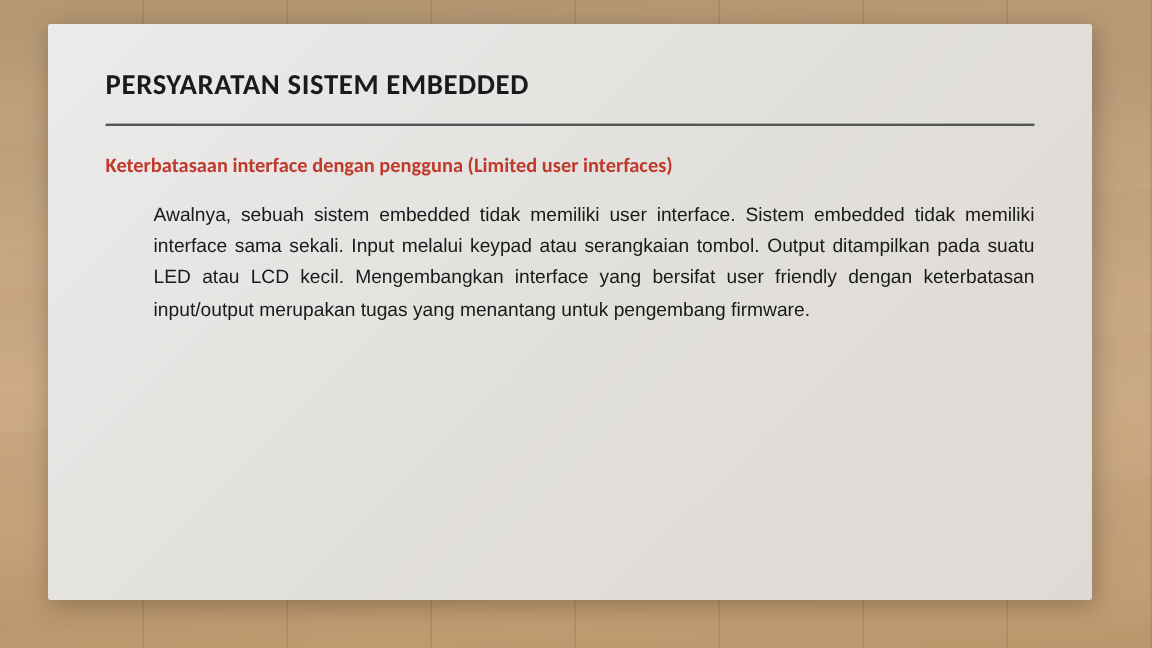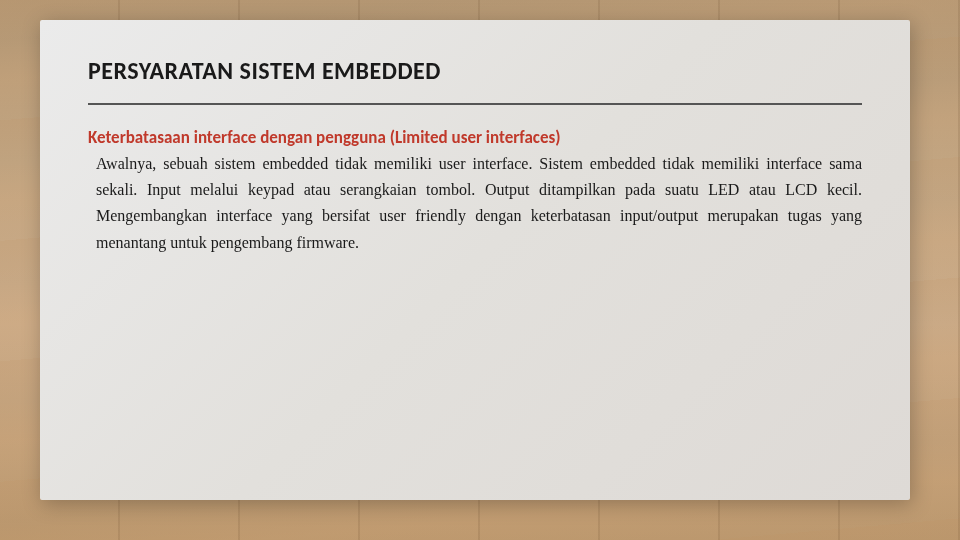--- a/index.html
+++ b/index.html
@@ -86,31 +86,32 @@
       border: none;
       border-top: 2px solid #555;
       margin-bottom: 20px;
       width: 100%;
     }
 
     .subtitle {
       font-size: 17px;
       font-weight: bold;
       color: #c0392b;
+      margin-bottom: 16px;
       font-family: 'Calibri', Arial, sans-serif;
       line-height: 1.5;
     }
 
     .body-text {
       font-size: 16px;
       color: #1a1a1a;
       line-height: 1.65;
-      font-family: Liberation Serif, serif;
+      font-family: Liberation Sans, sans-serif;
       text-align: justify;
-      margin-left: 8px;
+      margin-left: 40px;
     }
   </style>
 </head>
 <body>
 
 <div class="background"></div>
 
 <div class="slide">
   <div class="slide-title">PERSYARATAN SISTEM EMBEDDED</div>
 

